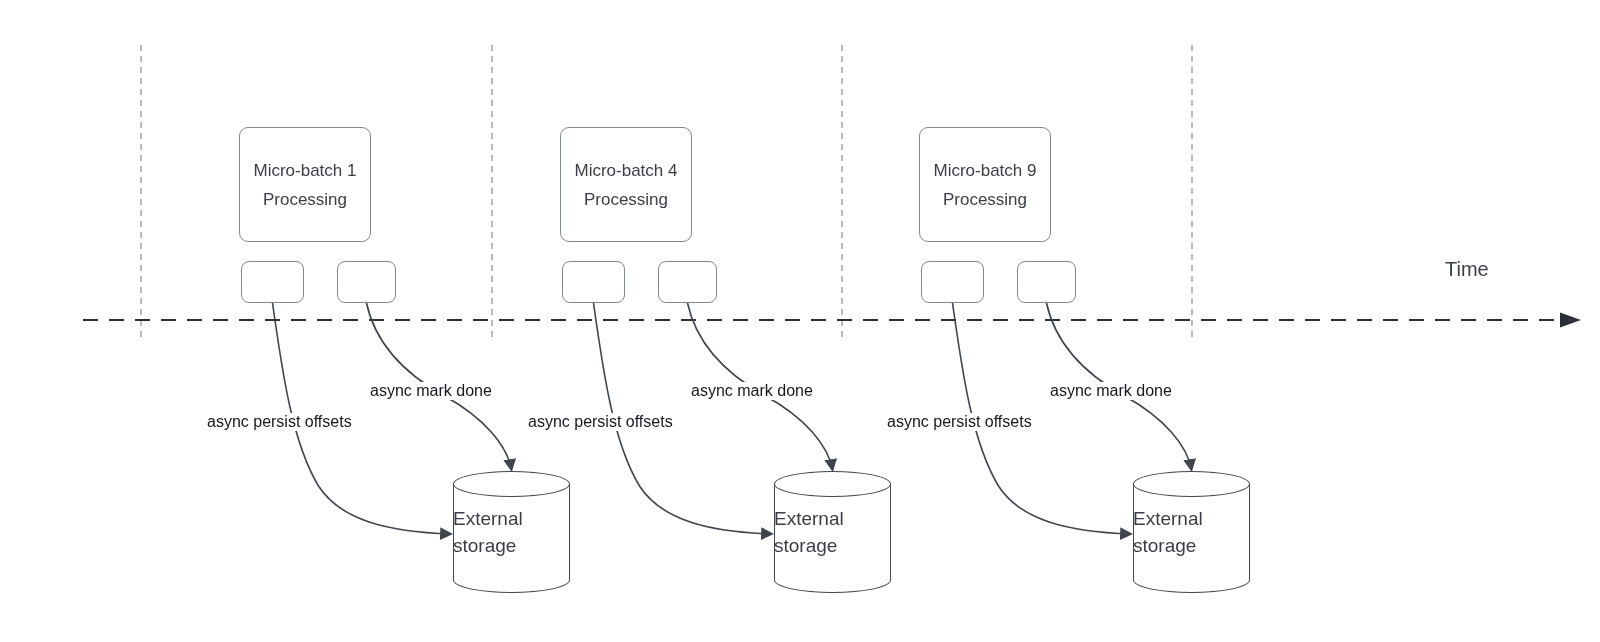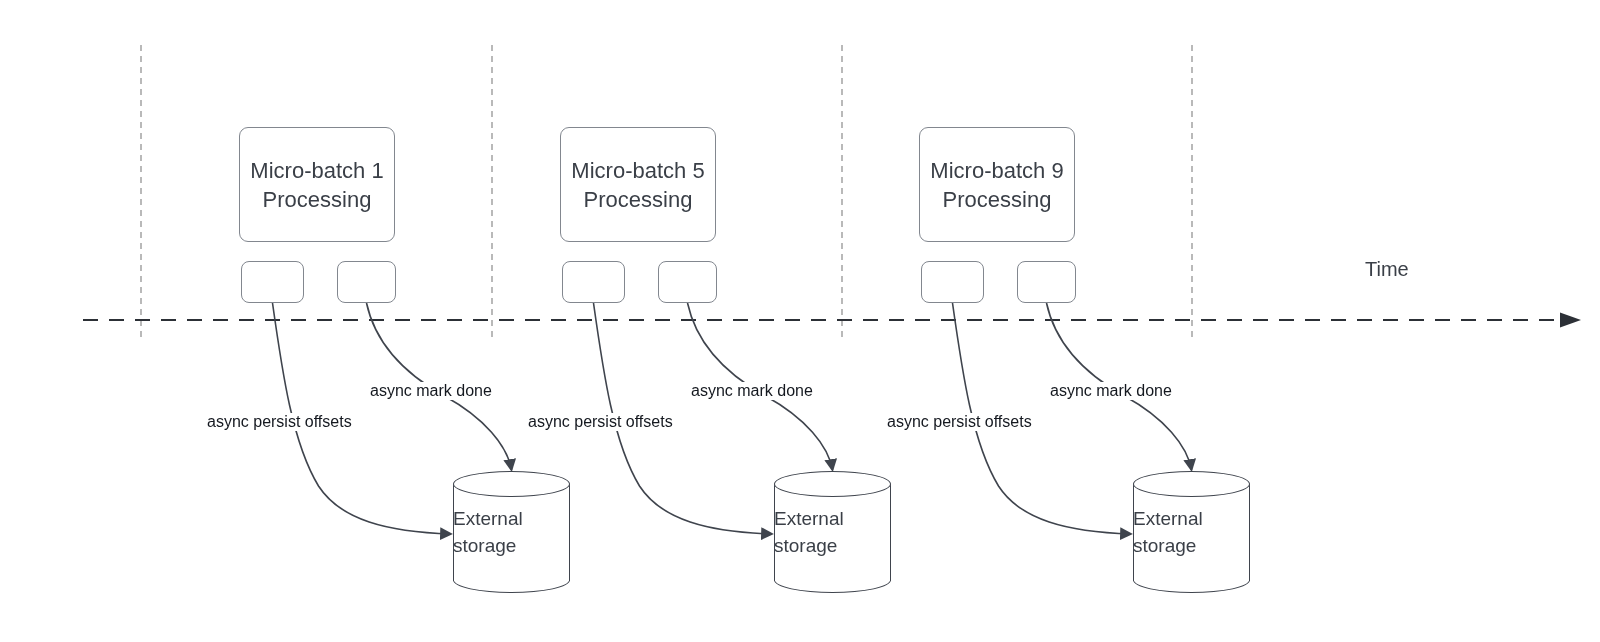--- a/index.html
+++ b/index.html
@@ -13,24 +13,24 @@
   }
   html,body{margin:0;padding:0;}
   body{background:#fff;font-family:"Liberation Sans",sans-serif;}
   .canvas{position:relative;width:1600px;height:642px;background:var(--c-fill);overflow:hidden;}
   #connector-svg{position:absolute;left:0;top:0;width:1600px;height:642px;}
 
   .group{position:absolute;top:0;width:0;height:0;}
   .g1{left:239px;} .g2{left:560px;} .g3{left:919px;}
 
   .batch-box{
-    position:absolute;left:0;top:127px;width:156px;height:115px;
+    position:absolute;left:0;top:127px;width:132px;height:115px;
     background:var(--c-fill);border:1.5px solid var(--c-border);border-radius:9px;
     display:flex;align-items:center;justify-content:center;text-align:center;
-    font-size:22px;line-height:29px;color:var(--c-text);white-space:pre-line;
+    font-size:17px;line-height:29px;color:var(--c-text);white-space:pre-line;
     box-sizing:border-box;
   }
   .small-box{
     position:absolute;top:261px;height:42px;background:var(--c-fill);
     border:1.5px solid var(--c-border);border-radius:8px;box-sizing:border-box;
   }
   .small-left{left:2px;width:63px;}
   .small-right{left:98px;width:59px;}
 
   .flow-label{
@@ -44,21 +44,21 @@
   .cyl-bottom{position:absolute;left:0;right:0;bottom:0;height:26px;
     border:1.5px solid var(--c-connector);border-radius:50%;background:var(--c-fill);box-sizing:border-box;}
   .cyl-body{position:absolute;left:0;right:0;top:13px;bottom:12px;
     border-left:1.5px solid var(--c-connector);border-right:1.5px solid var(--c-connector);
     background:var(--c-fill);box-sizing:border-box;}
   .cyl-top{position:absolute;left:0;right:0;top:0;height:26px;
     border:1.5px solid var(--c-connector);border-radius:50%;background:var(--c-fill);box-sizing:border-box;}
   .cyl-text{position:absolute;left:0;right:0;top:34px;text-align:left;
     font-size:19px;line-height:27px;color:var(--c-text);white-space:pre-line;}
 
-  .time-label{position:absolute;left:1365px;top:258px;font-size:20px;color:var(--c-text);}
+  .time-label{position:absolute;left:1445px;top:258px;font-size:20px;color:var(--c-text);}
 </style>
 </head>
 <body>
 
 <div class="canvas">
 
   <svg id="connector-svg" width="1600" height="642" viewBox="0 0 1600 642" xmlns="http://www.w3.org/2000/svg">
       <defs>
         <marker id="ah" viewBox="0 0 10 10" refX="8.5" refY="5" markerWidth="8" markerHeight="8" orient="auto">
           <path d="M0,0 L10,5 L0,10 z" fill="#3f444d"></path>
@@ -88,21 +88,21 @@
     <div class="cylinder">
       <div class="cyl-bottom"></div>
       <div class="cyl-body"></div>
       <div class="cyl-top"></div>
       <div class="cyl-text">External
 storage</div>
     </div>
   </div>
 
   <div class="group g2">
-    <div class="batch-box">Micro-batch 5
+    <div class="batch-box">Micro-batch 4
 Processing</div>
     <div class="small-box small-left"></div>
     <div class="small-box small-right"></div>
     <div class="flow-label label-persist">async persist offsets</div>
     <div class="flow-label label-mark">async mark done</div>
     <div class="cylinder">
       <div class="cyl-bottom"></div>
       <div class="cyl-body"></div>
       <div class="cyl-top"></div>
       <div class="cyl-text">External

